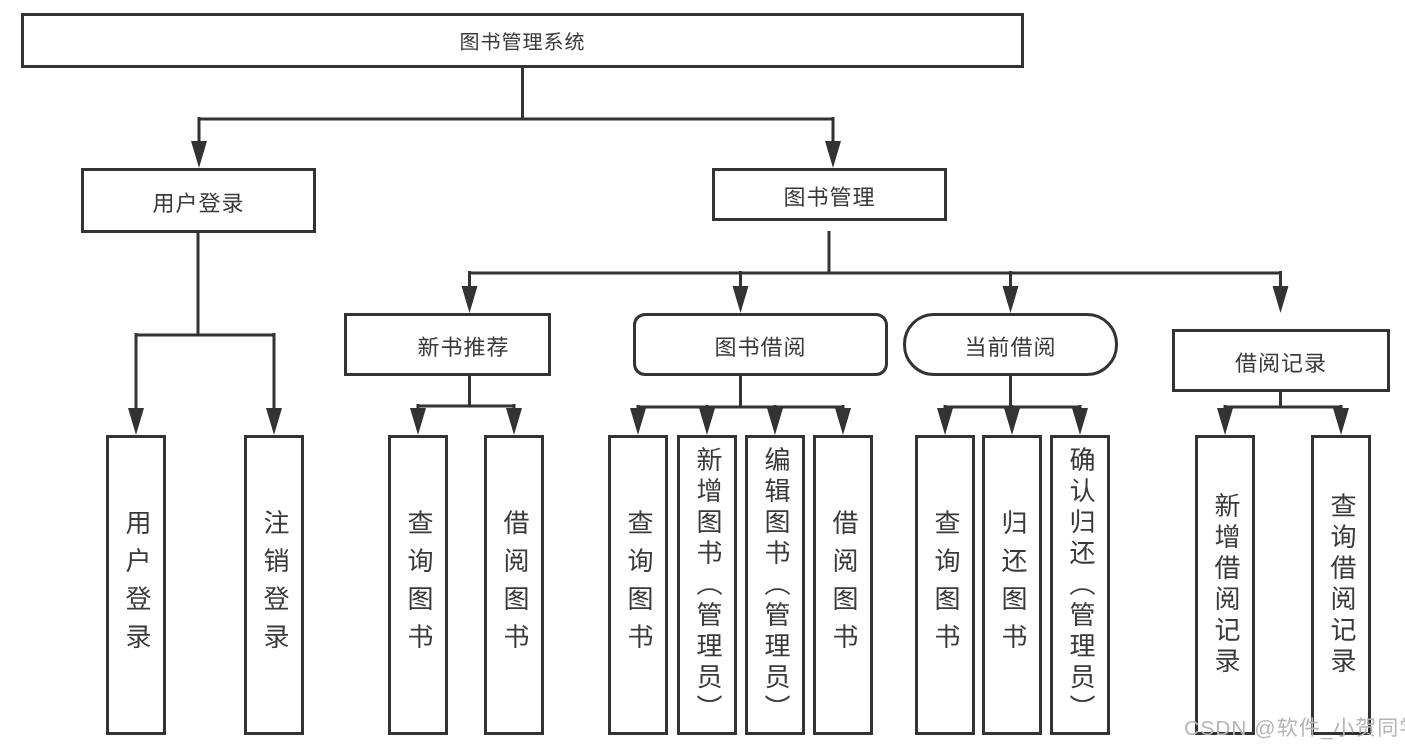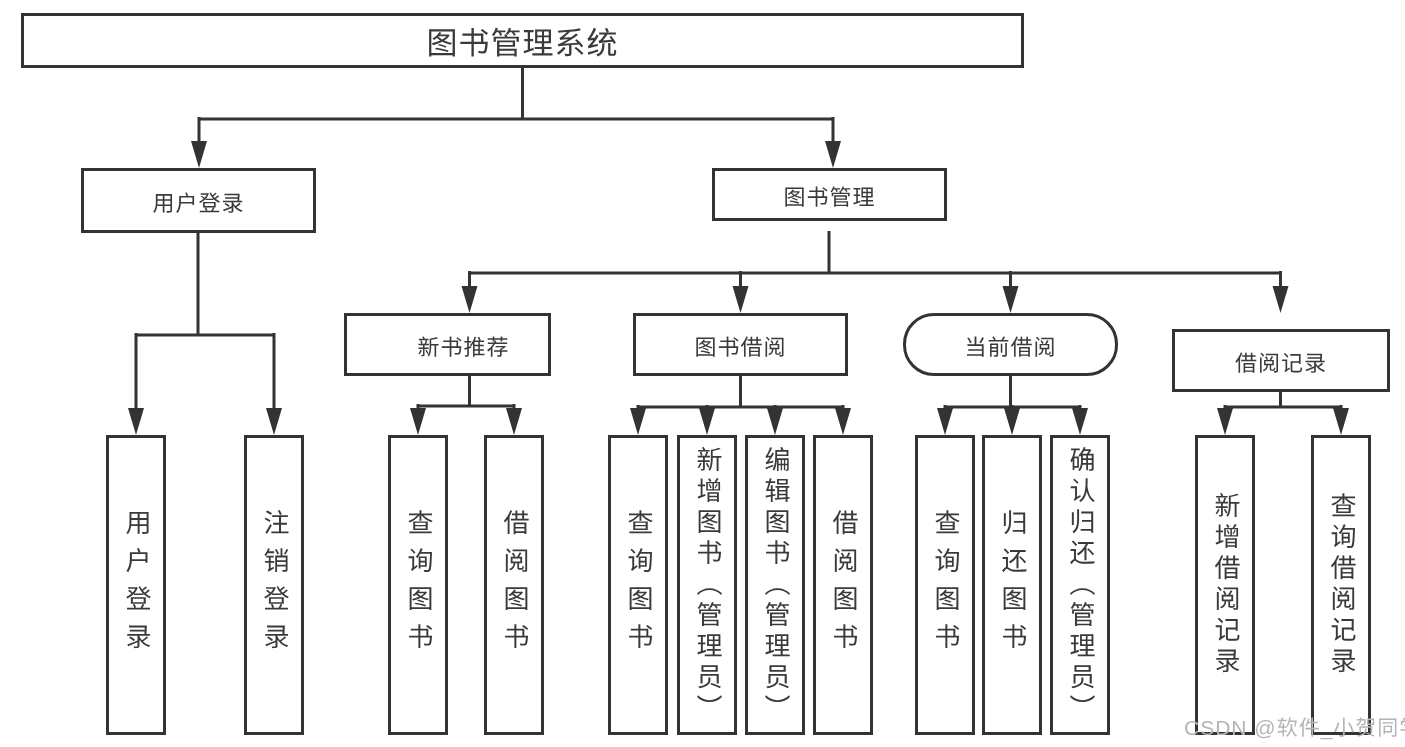--- a/index.html
+++ b/index.html
@@ -37,21 +37,21 @@
     display: flex;
     align-items: center;
     justify-content: center;
     color: var(--text, #3a3a3a);
   }
   .h .label {
     font-size: 22px;
     letter-spacing: 1px;
     white-space: nowrap;
   }
-  .root .label { font-size: 31px; }
+  .root .label { font-size: 20px; }
   .v .label {
     writing-mode: vertical-rl;
     text-orientation: mixed;
     font-size: 26px;
     line-height: 1;
     letter-spacing: 5px;
   }
   .v .label.short { letter-spacing: 12px; }
   .watermark {
     position: absolute;
@@ -61,21 +61,21 @@
     letter-spacing: 1px;
     color: var(--watermark, #b5b5b5);
     z-index: 5;
     white-space: nowrap;
   }
   
   #n-root          { left: 21px;   top: 13px;  width: 1003px; height: 55px; }
   #n-user-login    { left: 81px;   top: 168px; width: 235px;  height: 65px; }
   #n-book-mgmt     { left: 712px;  top: 168px; width: 235px;  height: 53px; }
   #n-new-book      { left: 344px;  top: 313px; width: 207px;  height: 63px; padding-left: 32px; }
-  #n-book-borrow   { left: 633px;  top: 313px; width: 215px;  height: 63px; }
+  #n-book-borrow   { left: 633px;  top: 313px; width: 255px;  height: 63px; border-radius: 12px; }
   #n-current       { left: 903px;  top: 313px; width: 215px;  height: 63px; border-radius: 31px; }
   #n-records       { left: 1172px; top: 313px; width: 218px;  height: 63px; margin-top: 16px; }
   .leaf { top: 435px; width: 60px; height: 300px; }
   #l-a1 { left: 106px; }  #l-a2 { left: 244px; }
   #l-b1 { left: 388px; }  #l-b2 { left: 484px; }
   #l-c1 { left: 608px; }  #l-c2 { left: 677px; }
   #l-c3 { left: 745px; }  #l-c4 { left: 813px; }
   #l-d1 { left: 915px; }  #l-d2 { left: 982px; }
   #l-d3 { left: 1050px; }
   #l-e1 { left: 1195px; } #l-e2 { left: 1311px; }

